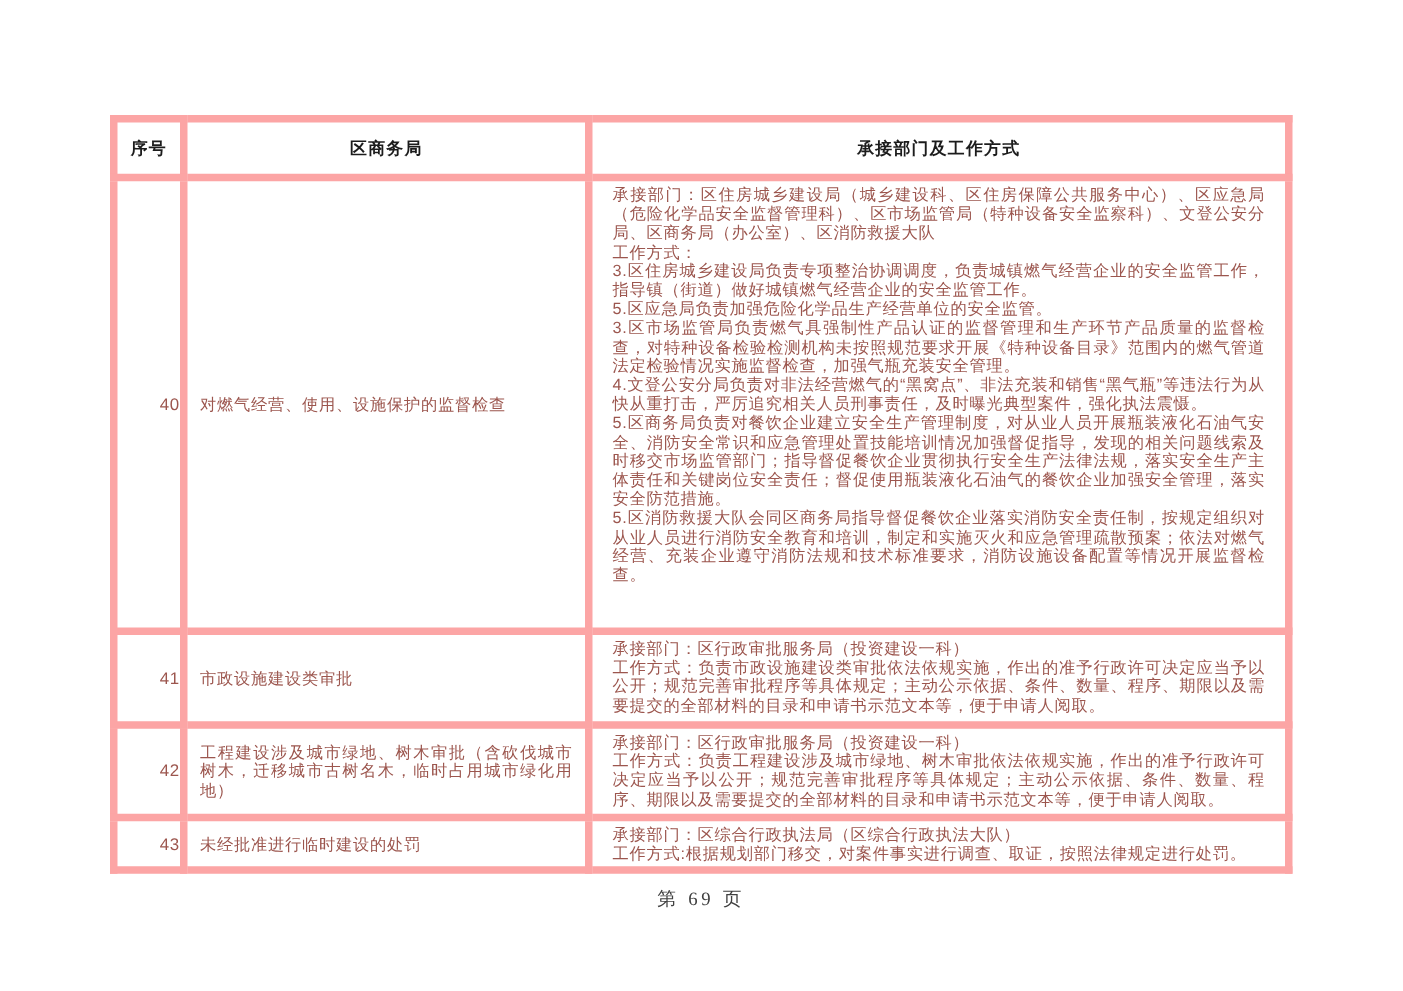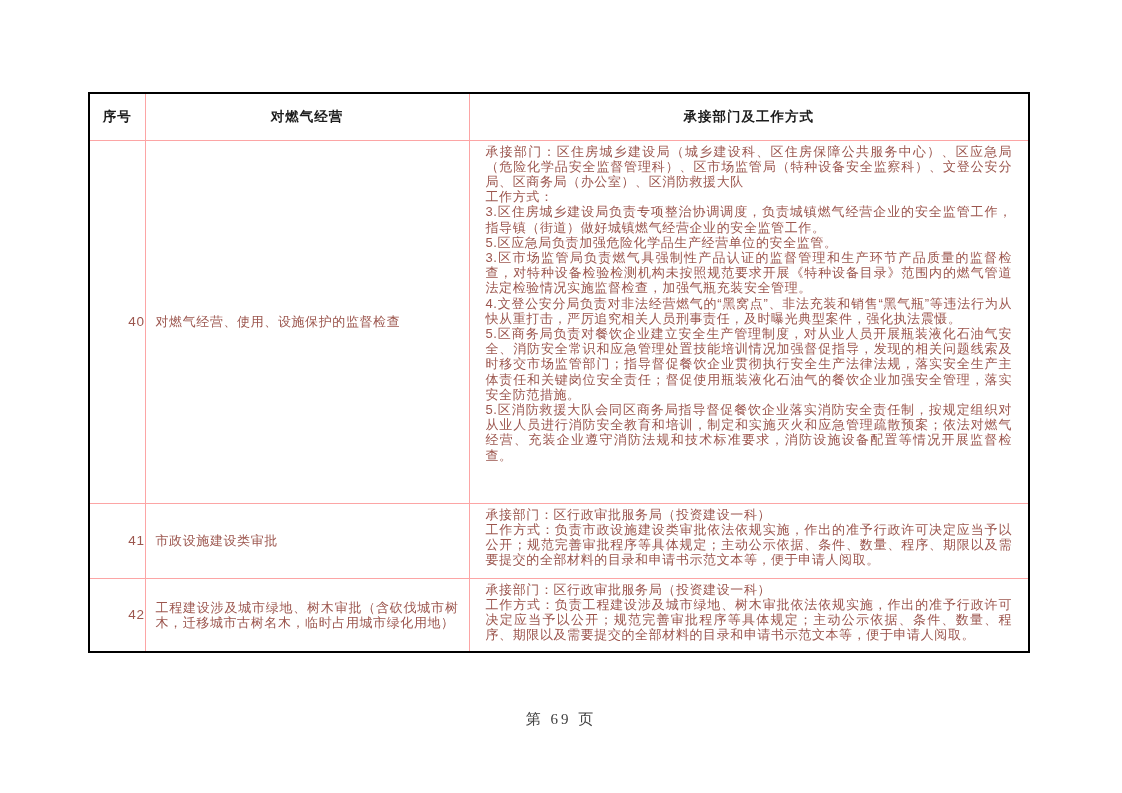--- a/index.html
+++ b/index.html
@@ -16,21 +16,21 @@
   }
   table.doc-table {
     position: absolute;
     left: 88px; top: 92px;
     width: 940px;
     border-collapse: collapse;
     table-layout: fixed;
     border: 2px solid #000000;
   }
   .doc-table th, .doc-table td {
-    border: 1px solid #fca5a5;
+    border: 6px solid #fca5a5;
     vertical-align: middle;
   }
   .doc-table thead tr { height: 47px; }
   .doc-table th {
     font-size: 13.5px;
     font-weight: bold;
     color: #1c1c1c;
     text-align: center;
     letter-spacing: 1px;
   }
@@ -82,21 +82,21 @@
 
   <table class="doc-table">
     <colgroup>
       <col class="col-no">
       <col class="col-name">
       <col class="col-det">
     </colgroup>
     <thead>
       <tr>
         <th>序号</th>
-        <th>对燃气经营</th>
+        <th>区商务局</th>
         <th>承接部门及工作方式</th>
       </tr>
     </thead>
     <tbody>
   <tr>
     <td class="cell-no">40</td>
     <td class="cell-name">对燃气经营、使用、设施保护的监督检查</td>
     <td class="cell-detail">
             <div class="para">承接部门：区住房城乡建设局（城乡建设科、区住房保障公共服务中心）、区应急局（危险化学品安全监督管理科）、区市场监管局（特种设备安全监察科）、文登公安分局、区商务局（办公室）、区消防救援大队</div>
             <div class="para">工作方式：</div>
@@ -120,18 +120,26 @@
 
   <tr>
     <td class="cell-no">42</td>
     <td class="cell-name">工程建设涉及城市绿地、树木审批（含砍伐城市树木，迁移城市古树名木，临时占用城市绿化用地）</td>
     <td class="cell-detail">
             <div class="para">承接部门：区行政审批服务局（投资建设一科）</div>
             <div class="para">工作方式：负责工程建设涉及城市绿地、树木审批依法依规实施，作出的准予行政许可决定应当予以公开；规范完善审批程序等具体规定；主动公示依据、条件、数量、程序、期限以及需要提交的全部材料的目录和申请书示范文本等，便于申请人阅取。</div>
           </td>
   </tr>
 
+  <tr>
+    <td class="cell-no">43</td>
+    <td class="cell-name">未经批准进行临时建设的处罚</td>
+    <td class="cell-detail">
+            <div class="para">承接部门：区综合行政执法局（区综合行政执法大队）</div>
+            <div class="para">工作方式:根据规划部门移交，对案件事实进行调查、取证，按照法律规定进行处罚。</div>
+          </td>
+  </tr>
 </tbody>
   </table>
 
   <div class="footer">第 69 页</div>
 
 </div>
 
 </body></html>

